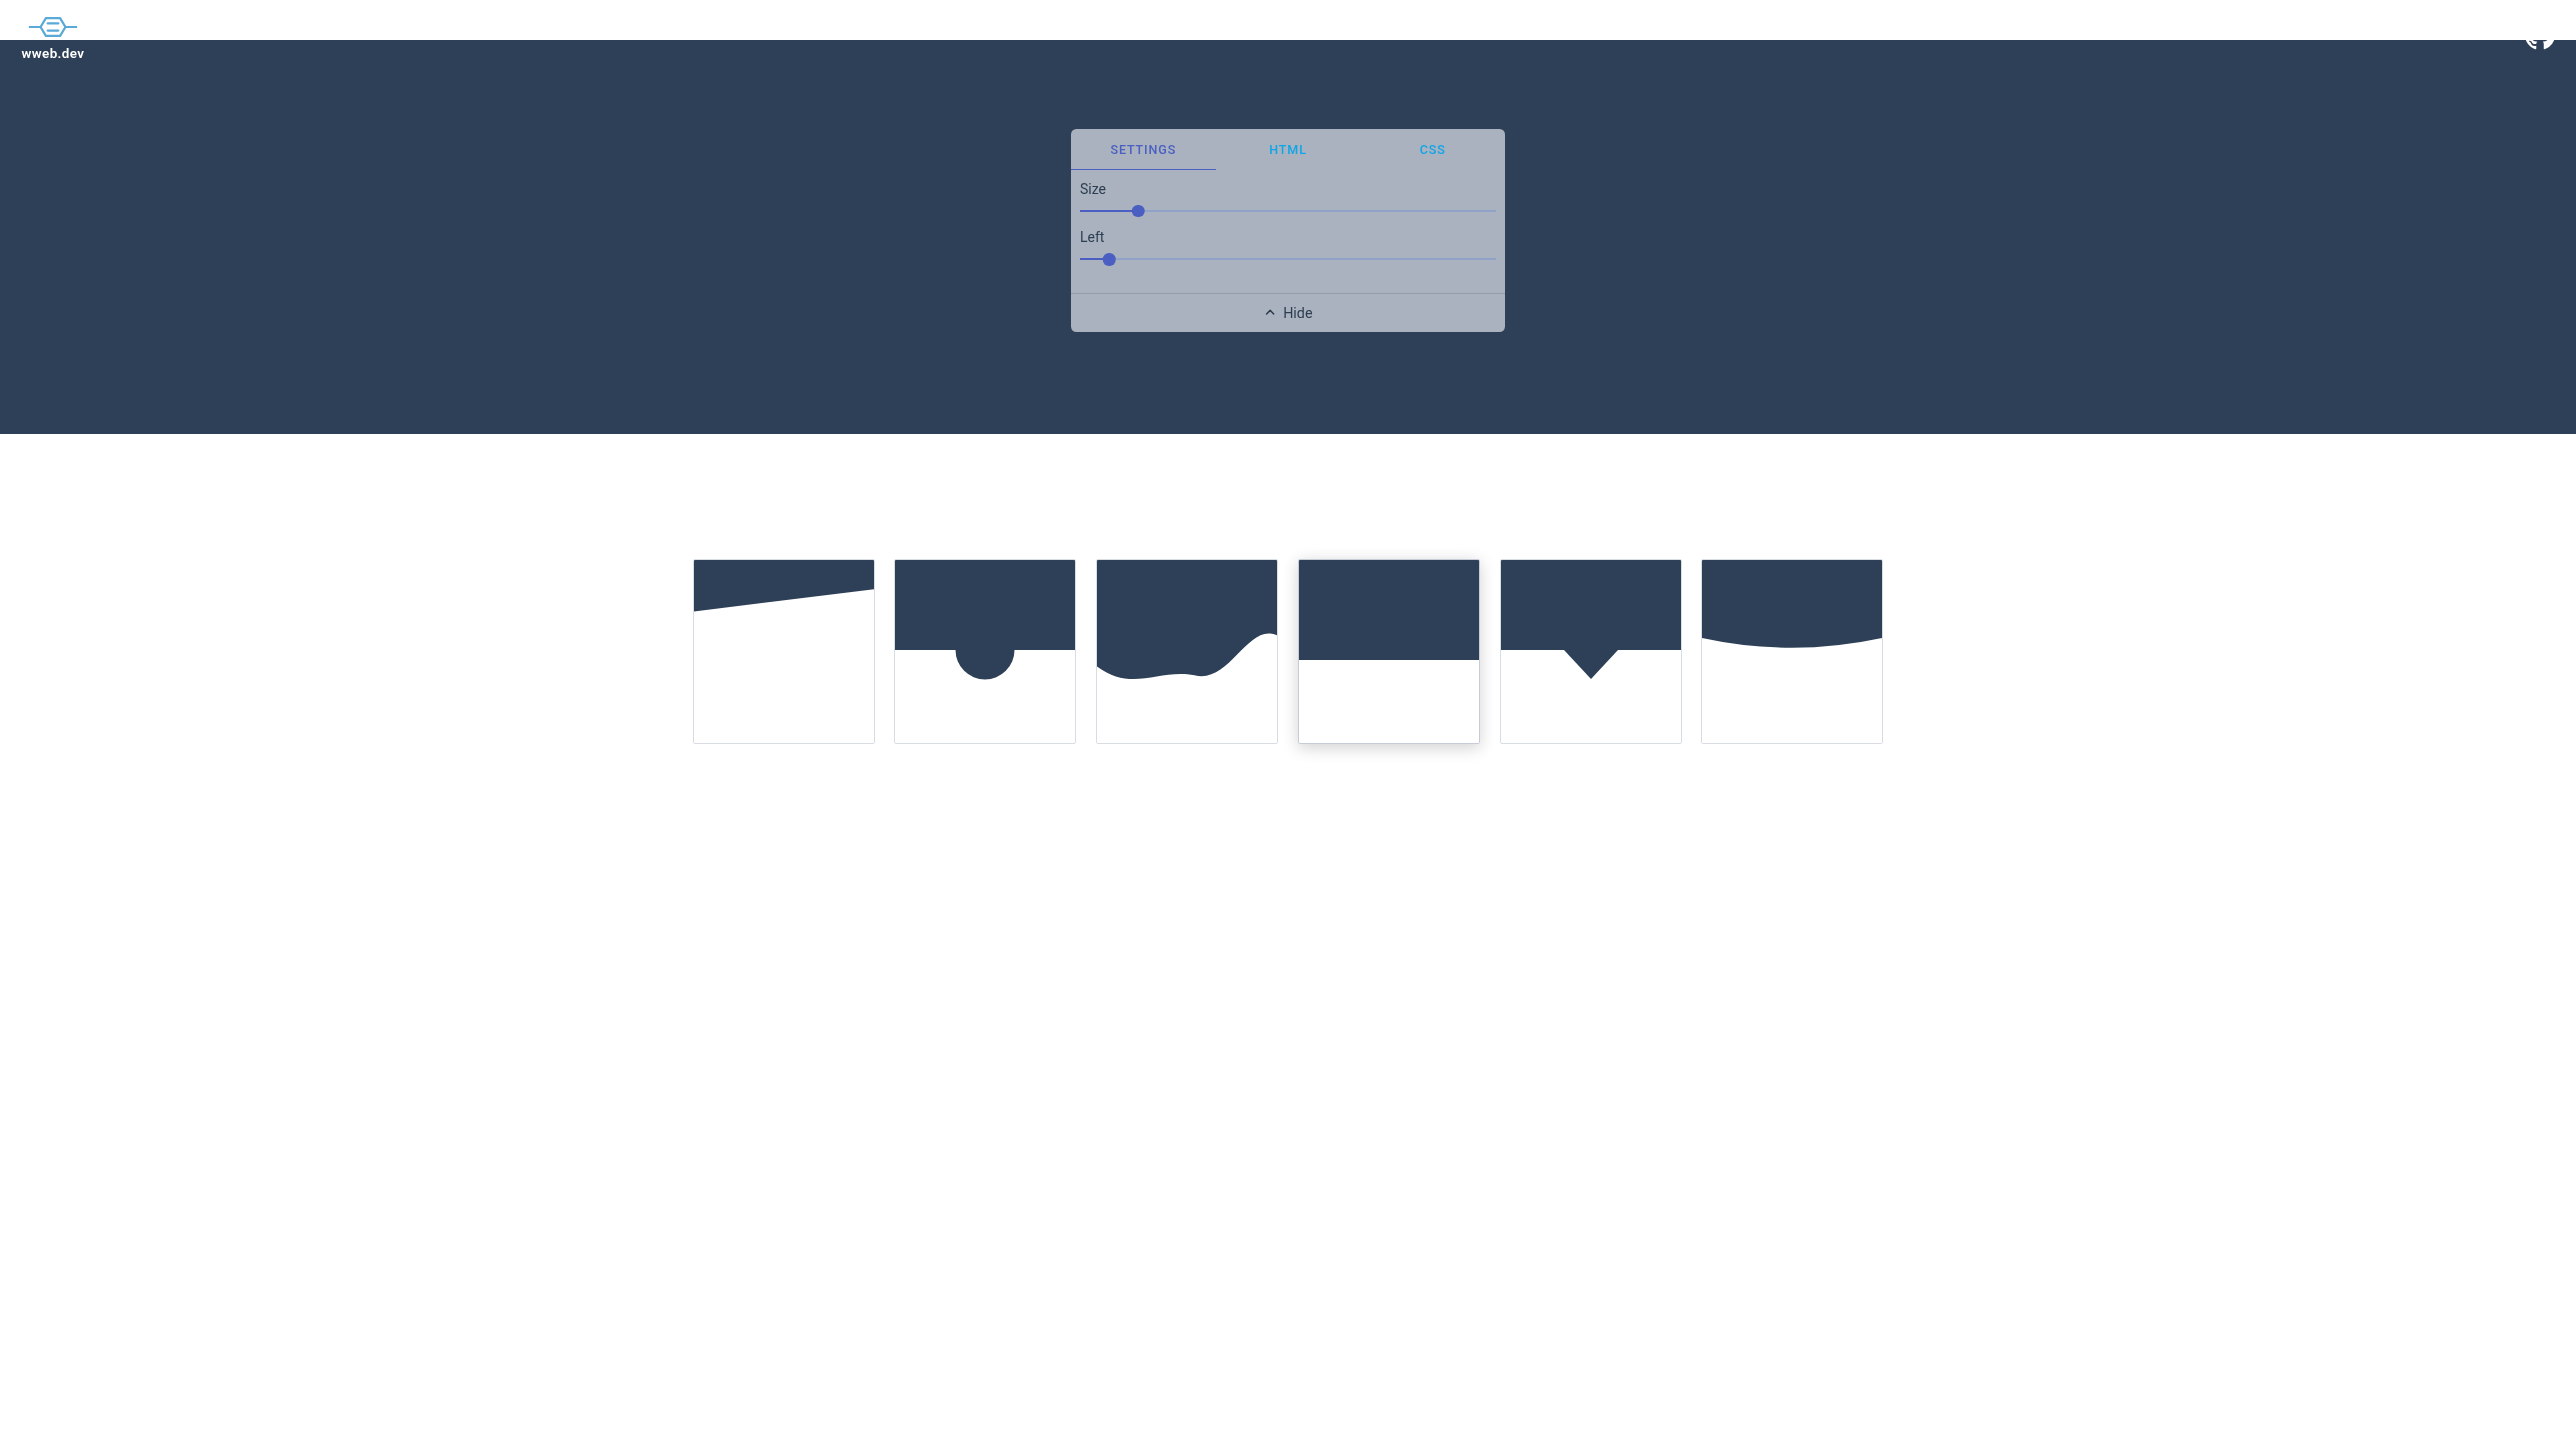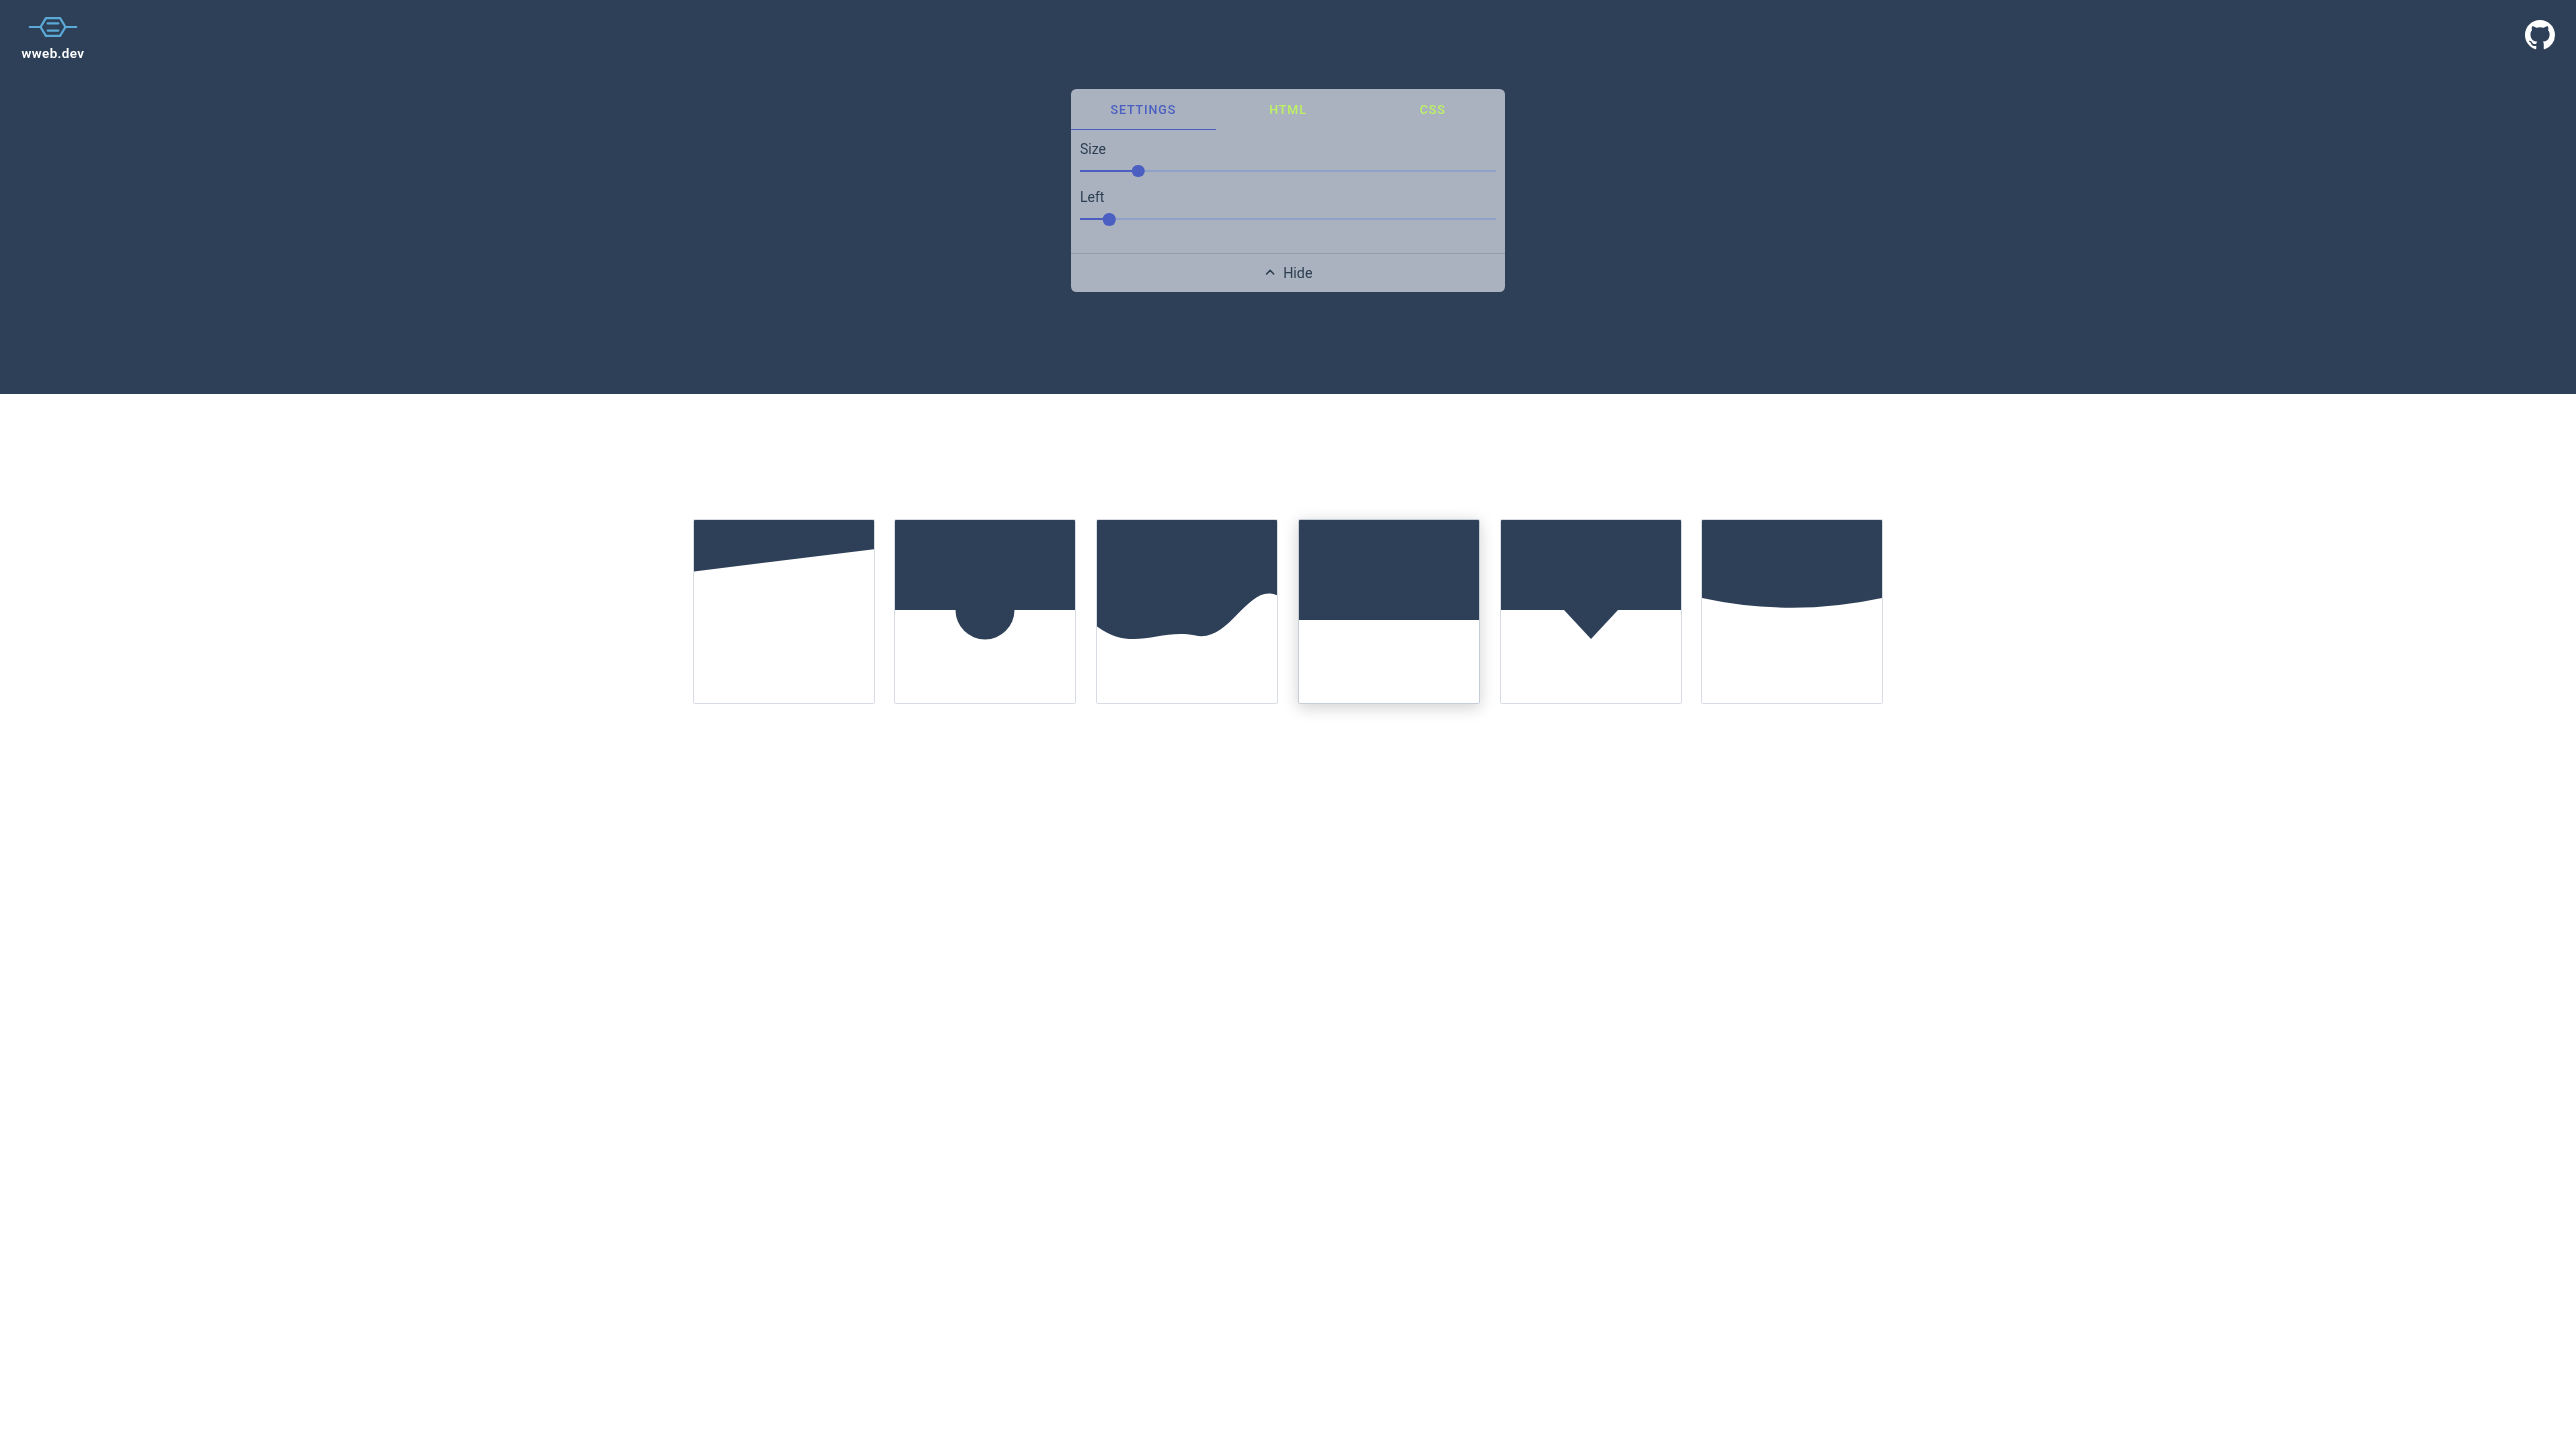--- a/index.html
+++ b/index.html
@@ -22,20 +22,21 @@
 
   .hero {
     position: relative;
     width: 100%;
     height: 394px;
     background: #2e4057;
     display: flex;
     justify-content: center;
     align-items: flex-start;
     padding-top: 89px;
+    margin-top: 40px;
   }
 
   .zigzag-bottom {
     position: absolute;
     bottom: -0.9px; left: 0; right: 0;
     height: 29.5px;
     background-image: linear-gradient(135deg, #fff 25%, transparent 25%),
                       linear-gradient(225deg, #fff 25%, transparent 25%);
     background-size: 43px 59px;
     background-position: 0 29.5px;
@@ -52,21 +53,21 @@
     display: flex;
     width: 100%;
   }
   .tab {
     flex: 1;
     text-align: center;
     padding: 12.5px 0;
     font-size: 12.5px;
     font-weight: 500;
     letter-spacing: 0.9px;
-    color: #bef264;
+    color: #0ea5e9;
     cursor: pointer;
     text-transform: uppercase;
     border-bottom: 1.8px solid transparent;
   }
   .tab.active {
     color: #4a5fc1;
     border-bottom-color: #4a5fc1;
   }
   .controls {
     padding: 10.7px 9px 16px 9px;

